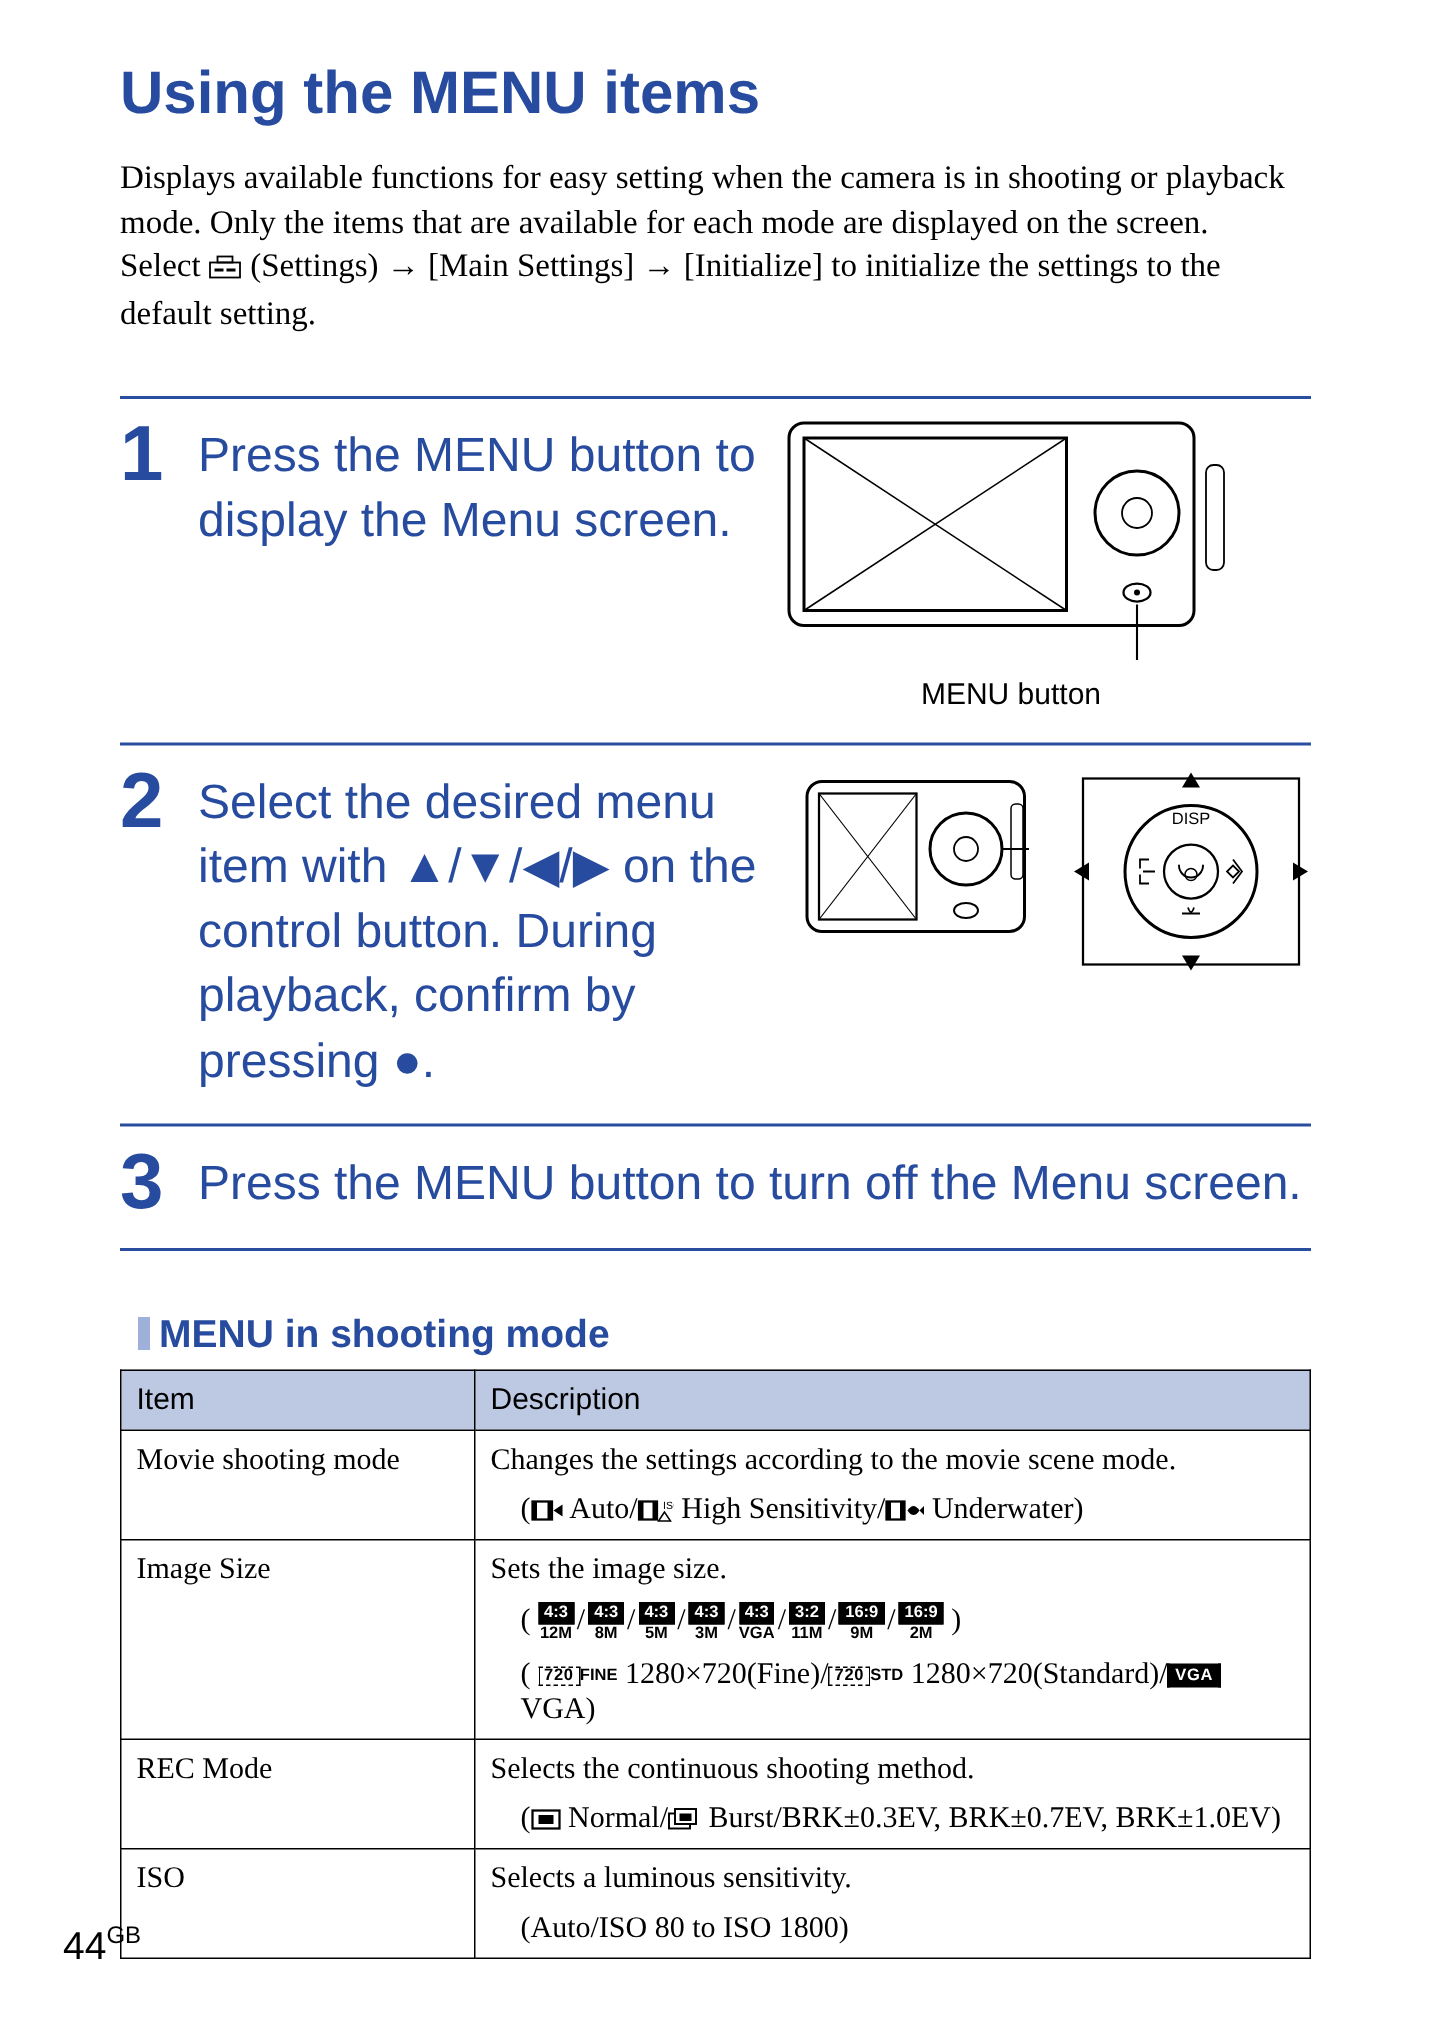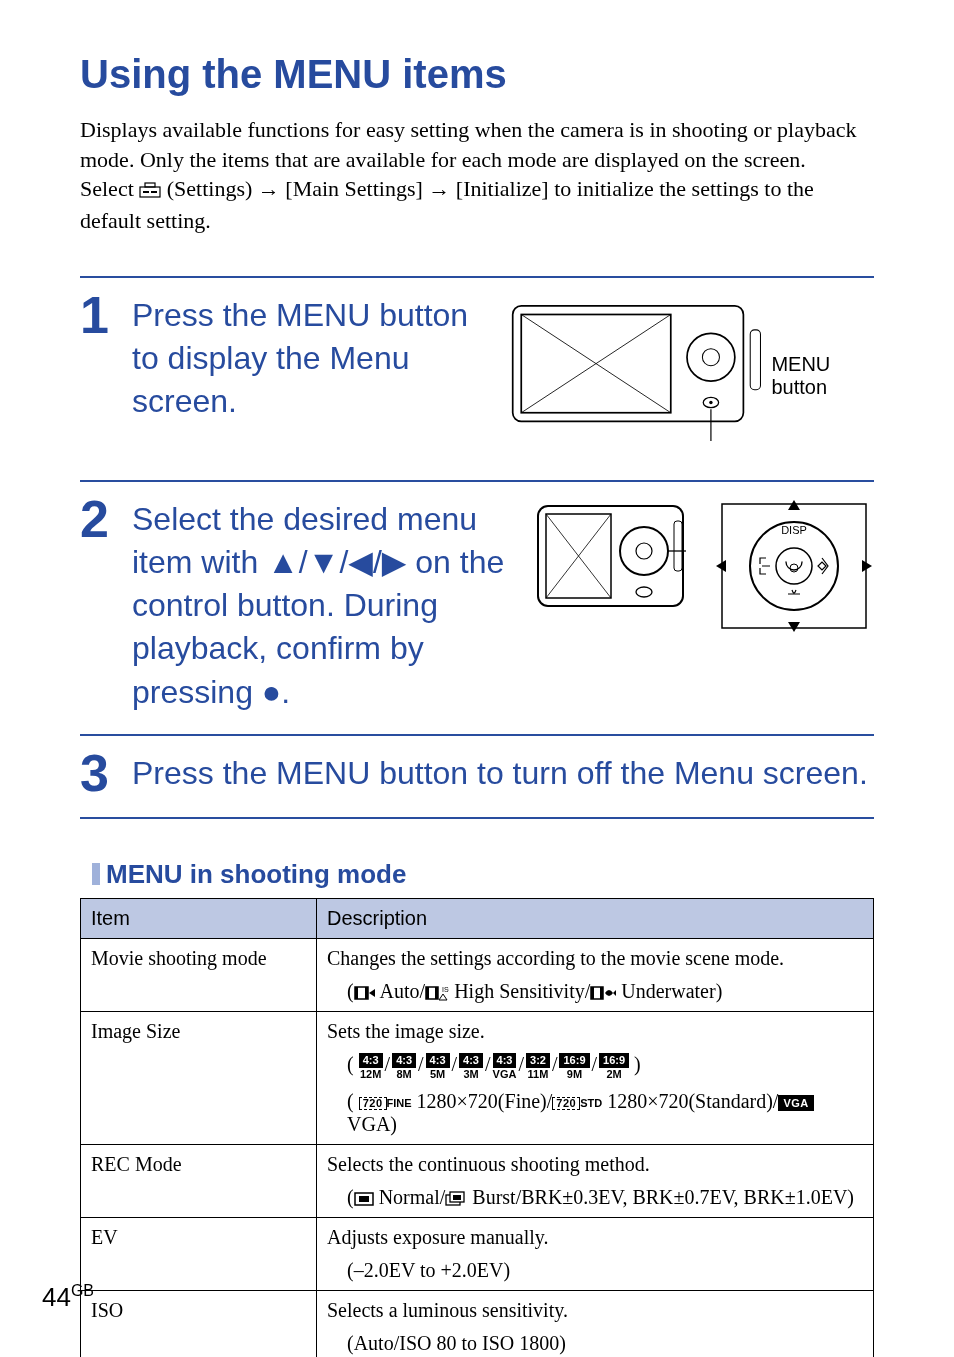--- a/index.html
+++ b/index.html
@@ -9,38 +9,38 @@
     font-size:22px; color:#000;
     box-sizing:border-box;
     padding:40px 80px 0 80px;
     position:relative;
   }
   h1 {
     color:#274b9e;
     font-family:Arial, sans-serif;
     font-weight:bold;
     font-size:40px;
-    margin:12px 0 18px 0;
+    margin:0 0 18px 0;
   }
   .intro { margin:0 0 40px 0; line-height:1.35; }
   .gear-icon { display:inline-block; vertical-align:middle; }
   .arrow { font-family:Arial, sans-serif; }
   .step-block { border-top:2px solid #294e9f; padding:14px 0 20px 0; }
   .step-block.last { border-bottom:2px solid #294e9f; margin-bottom:40px; }
   .step-row { display:flex; align-items:flex-start; gap:12px; }
   .step-num {
     color:#274b9e; font-family:Arial, sans-serif; font-weight:bold;
     font-size:52px; line-height:0.9; width:40px; flex-shrink:0;
   }
   .step-text {
     color:#274b9e; font-family:Arial, sans-serif; font-size:32px;
     line-height:1.35; flex:1 1 auto; padding-top:2px;
   }
   .dirsym { font-family:Arial, sans-serif; }
-  .figure-stack { display:flex; flex-direction:row; align-items:center; gap:4px; }
+  .figure-stack { display:flex; flex-direction:column; align-items:center; gap:4px; }
   .figure-row { display:flex; gap:28px; align-items:flex-start;text-decoration:underline; }
   .caption { font-family:Arial, sans-serif; font-size:20px; color:#000; }
   .subhead {
     display:flex; align-items:center; gap:6px;
     font-family:Arial, sans-serif; font-weight:bold; font-size:26px;
     color:#274b9e; margin:0 0 8px 12px;
   }
   .subhead .bar { width:8px; height:22px; background:#9fb1da; display:inline-block; }
   table.menu {
     width:100%; border-collapse:collapse; font-size:20px;
@@ -269,27 +269,20 @@
         <span>Normal/</span><span><svg width="22" height="16" viewBox="0 0 22 16" style="vertical-align:middle">
                 <rect x="1" y="4" width="14" height="10" fill="none" stroke="#000" stroke-width="1.3"></rect>
                 <rect x="5" y="1" width="14" height="10" fill="#fff" stroke="#000" stroke-width="1.3"></rect>
                 <rect x="8" y="4" width="8" height="5" fill="#000"></rect>
               </svg></span>
         <span>Burst/BRK±0.3EV, BRK±0.7EV, BRK±1.0EV</span>)
       </div>
     </td>
   </tr>
 
-  <tr>
-    <td class="item">EV</td>
-    <td>
-      <span>Adjusts exposure manually.</span>
-      <div class="desc-sub">(–2.0EV to +2.0EV)</div>
-    </td>
-  </tr>
 
   <tr>
     <td class="item">ISO</td>
     <td>
       <span>Selects a luminous sensitivity.</span>
       <div class="desc-sub">(Auto/ISO 80 to ISO 1800)</div>
     </td>
   </tr>
 </tbody>
   </table>

